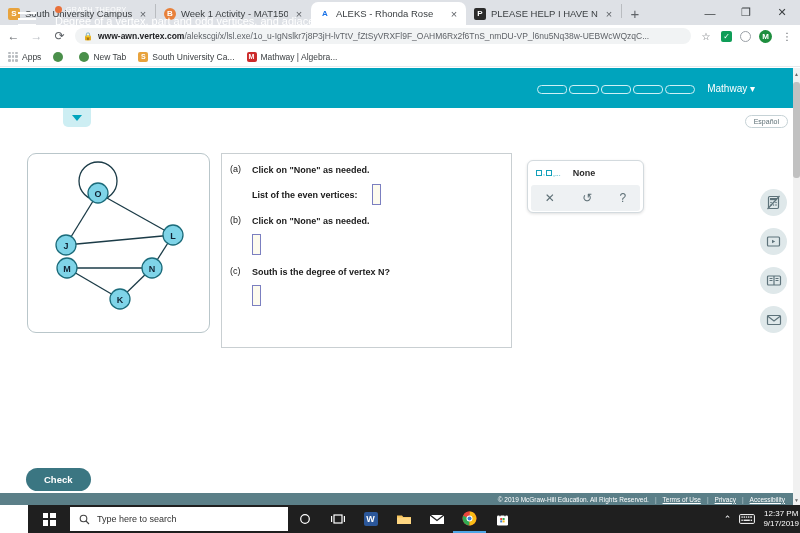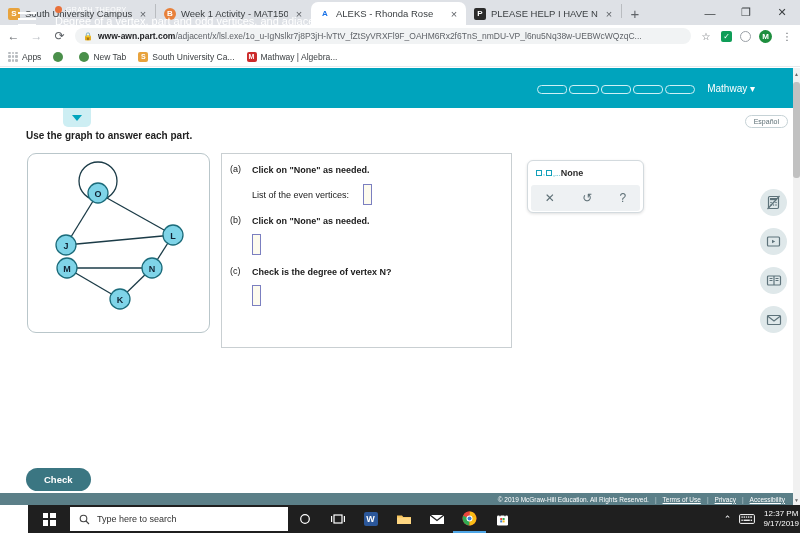--- a/index.html
+++ b/index.html
@@ -119,33 +119,33 @@
   .qcard {
     position:absolute; left:221px; top:153px; width:291px; height:195px;
     border:1px solid #c9cfd2; background:#fff; padding:10px 10px 0 8px;
     font-size:9px; color:#1a1a1a;
   }
   .qrow { display:flex; margin-bottom:2px; }
   .qlabel { width:22px; flex:0 0 22px; font-size:9px; }
   .qbody { flex:1 1 auto; }
   .qbody .line { line-height:12px; font-weight:bold; }
   .subrow { display:flex; align-items:center; margin-top:8px; gap:14px; }
-  .subrow .sublabel { font-weight:normal; font-size:9px; }
+  .subrow .sublabel { font-weight:bold; font-size:9px; }
   .ansbox {
     width:9px; height:21px; border:1.4px solid #7b7fc0; background:#fdfbee;
   }
   .qblock { margin-top:6px; margin-bottom:4px; }
 
   
   .palette {
     position:absolute; left:527px; top:160px; width:117px; height:53px;
     background:#fff; border:1px solid #d3dade; border-radius:6px;
     box-shadow:0 1px 3px rgba(0,0,0,.12);
   }
-  .palette-top { height:24px; display:flex; align-items:center; padding:0 8px; }
+  .palette-top { height:24px; display:flex; align-items:center; padding:0 8px; gap:12px;}
   .listicon { display:flex; align-items:center; gap:1px; }
   .listicon .sq { width:6px;height:6px;border:1.3px solid #13a0ba; }
   .listicon .cm { font-size:7px;color:#13a0ba;line-height:6px;}
   .listicon .dots { font-size:7px;color:#13a0ba;letter-spacing:0px;}
   .palette-none { font-size:9px; color:#2b2b2b; font-weight:bold;}
   .palette-bot {
     height:26px; margin:0 3px; background:#eef1f3; border-radius:3px;
     display:flex; align-items:center; justify-content:space-around;
     font-size:12px; color:#5d6f75;
   }
@@ -238,21 +238,21 @@
       <div>✕</div>
     </div>
   </div>
 
   <div class="omnibar">
     <span class="navbtn">←</span>
     <span class="navbtn dim">→</span>
     <span class="navbtn">⟳</span>
     <div class="urlbox">
       <span class="lock">🔒</span>
-      <span class="urltext"><b>www-awn.part.com</b><span class="path">/adjacent/x/lsl.exe/1o_u-IgNslkr7j8P3jH-lvTtV_fZtSyVRXFl9F_OAHM6Rx2f6TnS_nmDU-VP_l6nu5Nq38w-UEBWcWQzqC...</span></span>
+      <span class="urltext"><b>www-awn.vertex.com</b><span class="path">/alekscgi/x/lsl.exe/1o_u-IgNslkr7j8P3jH-lvTtV_fZtSyVRXFl9F_OAHM6Rx2f6TnS_nmDU-VP_l6nu5Nq38w-UEBWcWQzqC...</span></span>
     </div>
     <span class="omni-icon">☆</span>
     <span class="greenbox">✓</span>
     <span class="circle-o"></span>
     <span class="avatar-m">M</span>
     <span class="omni-icon">⋮</span>
   </div>
 
   <div class="bookmarks">
     <div class="bm">
@@ -311,21 +311,20 @@
     <span>Mathway</span>
     <span>▾</span>
   </div>
 
   <div class="subbar"></div>
   <div class="expander">
     <span class="caret"></span>
   </div>
   <div class="espanol">Español</div>
 
-  <div class="prompt">Use the graph to answer each part.</div>
 
   <div class="graphcard">
     <svg width="181" height="178" viewBox="0 0 181 178">
       <g stroke="#1b3b47" stroke-width="1.3" fill="none">
         <circle cx="70" cy="27" r="19"></circle>
         <line x1="70" y1="39" x2="38" y2="91"></line>
         <line x1="70" y1="39" x2="145" y2="81"></line>
         <line x1="38" y1="91" x2="145" y2="81"></line>
         <line x1="145" y1="81" x2="124" y2="114"></line>
         <line x1="39" y1="114" x2="124" y2="114"></line>
@@ -368,21 +367,21 @@
         <div class="line">Click on "None" as needed.</div>
         <div style="margin-top:7px">
           <span class="ansbox" style="display:inline-block"></span>
         </div>
       </div>
     </div>
 
     <div class="qrow qblock" style="margin-top:9px">
       <div class="qlabel">(c)</div>
       <div class="qbody">
-        <div class="line">Check is the degree of vertex N?</div>
+        <div class="line">South is the degree of vertex N?</div>
         <div style="margin-top:7px">
           <span class="ansbox" style="display:inline-block"></span>
         </div>
       </div>
     </div>
   </div>
 
   <div class="palette">
     <div class="palette-top">
       <span class="listicon">

